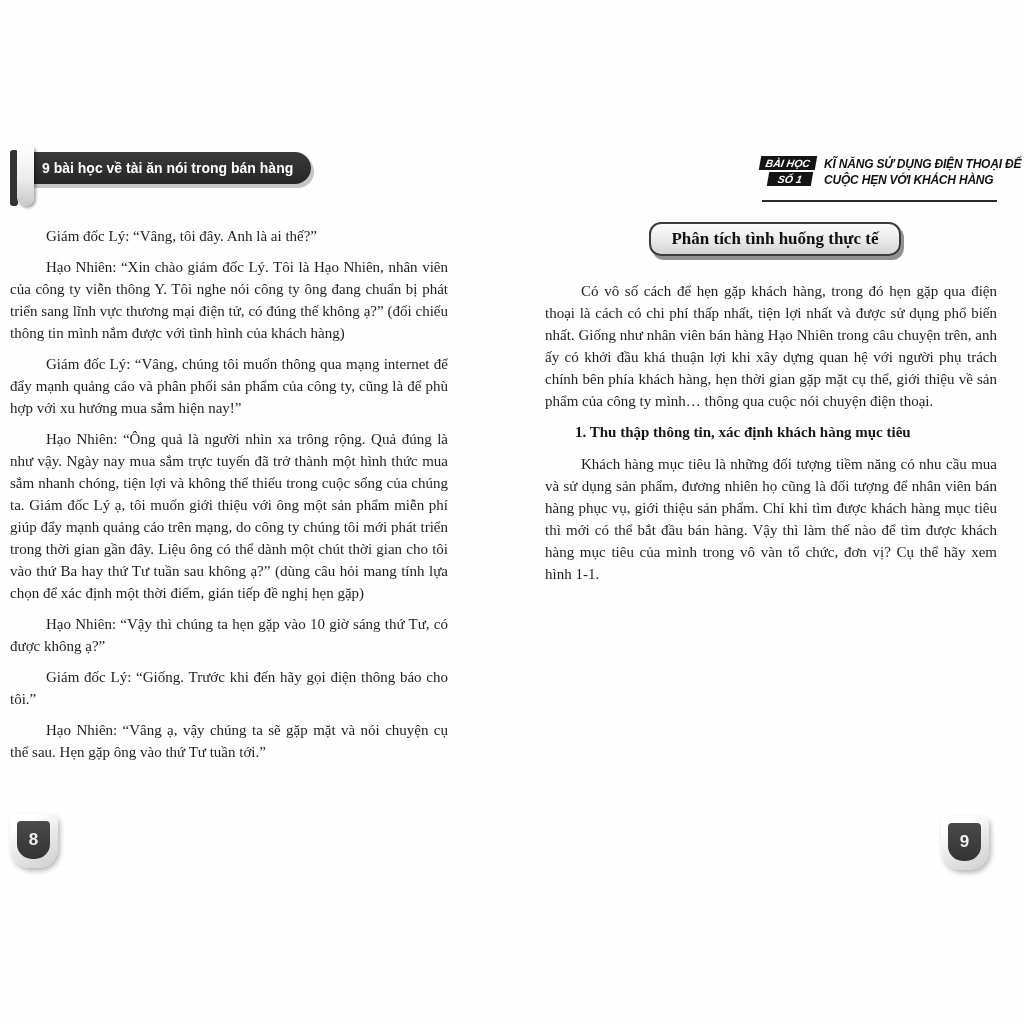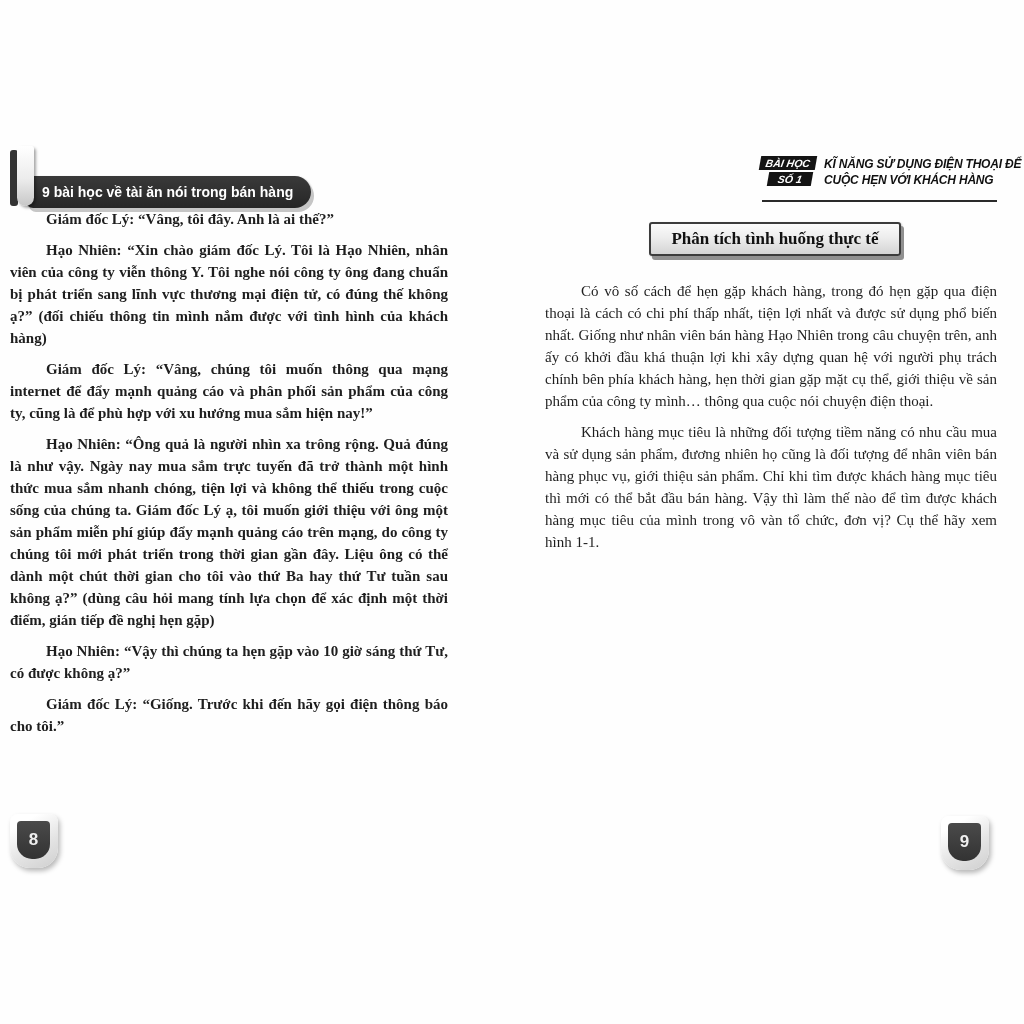--- a/index.html
+++ b/index.html
@@ -6,58 +6,58 @@
   #canvas{
     position:relative;width:1024px;height:1024px;
     background:#fefefe;overflow:hidden;
     font-family:"Liberation Serif", serif;
   }
   
   .left-page{position:absolute;left:8px;top:152px;width:440px;}
   .banner-assembly{position:relative;height:52px;}
   .banner-curl-bar{position:absolute;left:2px;top:-2px;width:8px;height:56px;background:#333;border-radius:3px;}
   .banner-pill{
-    position:absolute;left:18px;top:24px;height:32px;
+    position:absolute;left:18px;top:0;height:32px;
     background:linear-gradient(180deg,#3a3a3a,#262626);
     border-radius:7px 16px 16px 7px;
     box-shadow:3px 4px 0 #c6c6c6, 1px 1px 2px rgba(0,0,0,.3);
     color:#fff;font-family:"Liberation Sans", sans-serif;font-weight:bold;
     font-size:14px;line-height:32px;padding:0 18px 0 16px;white-space:nowrap;
   }
   .banner-curl{
     position:absolute;left:9px;top:-6px;width:17px;height:60px;
     background:linear-gradient(180deg,#ffffff 0%,#ececec 55%,#c7c7c7 100%);
     border-radius:4px 4px 10px 10px;
     box-shadow:2px 2px 3px rgba(0,0,0,.35);
   }
   .body-text p{
     margin:0 0 9px 0;text-align:justify;text-indent:36px;
     font-size:15px;line-height:22px;color:#1e1e1e;
   }
-  .left-body{margin-top:4px;padding-left:2px;font-weight:bold;}
+  .left-body{margin-top:21px;padding-left:2px;}
   
   .right-page{position:absolute;left:545px;top:152px;width:452px;}
   .lesson-header{position:absolute;top:4px;left:215px;display:flex;align-items:flex-start;}
   .lesson-badges{width:56px;flex:none;font-family:"Liberation Sans", sans-serif;}
   .lesson-badge{
     background:#141414;color:#fff;font-style:italic;font-weight:bold;
     font-size:10.5px;line-height:14px;text-align:center;
     padding:0 4px;margin-bottom:2px;transform:skewX(-10deg);
   }
   .lesson-badge.second{width:36px;margin-left:8px;}
   .lesson-titles{
     margin-left:8px;font-family:"Liberation Sans", sans-serif;
     font-style:italic;font-weight:bold;font-size:12px;line-height:16px;
     letter-spacing:-0.2px;color:#101010;white-space:nowrap;
   }
   .lesson-rule{position:absolute;top:48px;left:217px;width:235px;height:2px;background:#2a2a2a;}
   .section-box{
     margin:70px 0 0 104px;width:248px;height:30px;
     display:flex;align-items:center;justify-content:center;
-    border:2px solid #3c3c3c;border-radius:3px;
+    border:2px solid #3c3c3c;border-radius:12px;
     background:linear-gradient(180deg,#fbfbfb 0%,#ededed 45%,#d4d4d4 100%);
     box-shadow:3px 4px 0 #909090, 1px 1px 2px rgba(0,0,0,.25);
     font-weight:bold;font-size:17px;color:#111;
   }
   .right-body{margin-top:24px;}
   .subheading{
     margin:2px 0 10px 0;font-weight:bold;font-size:15px;line-height:22px;
     color:#161616;text-indent:30px;
   }
   
@@ -90,40 +90,42 @@
       <div class="banner-pill">9 bài học về tài ăn nói trong bán hàng</div>
       <div class="banner-curl"></div>
     </div>
     <div class="body-text left-body">
       <p>Giám đốc Lý: “Vâng, tôi đây. Anh là ai thế?”</p>
       <p>Hạo Nhiên: “Xin chào giám đốc Lý. Tôi là Hạo Nhiên, nhân viên của công ty viễn thông Y. Tôi nghe nói công ty ông đang chuẩn bị phát triển sang lĩnh vực thương mại điện tử, có đúng thế không ạ?” (đối chiếu thông tin mình nắm được với tình hình của khách hàng)</p>
       <p>Giám đốc Lý: “Vâng, chúng tôi muốn thông qua mạng internet để đẩy mạnh quảng cáo và phân phối sản phẩm của công ty, cũng là để phù hợp với xu hướng mua sắm hiện nay!”</p>
       <p>Hạo Nhiên: “Ông quả là người nhìn xa trông rộng. Quả đúng là như vậy. Ngày nay mua sắm trực tuyến đã trở thành một hình thức mua sắm nhanh chóng, tiện lợi và không thể thiếu trong cuộc sống của chúng ta. Giám đốc Lý ạ, tôi muốn giới thiệu với ông một sản phẩm miễn phí giúp đẩy mạnh quảng cáo trên mạng, do công ty chúng tôi mới phát triển trong thời gian gần đây. Liệu ông có thể dành một chút thời gian cho tôi vào thứ Ba hay thứ Tư tuần sau không ạ?” (dùng câu hỏi mang tính lựa chọn để xác định một thời điểm, gián tiếp đề nghị hẹn gặp)</p>
       <p>Hạo Nhiên: “Vậy thì chúng ta hẹn gặp vào 10 giờ sáng thứ Tư, có được không ạ?”</p>
       <p>Giám đốc Lý: “Giống. Trước khi đến hãy gọi điện thông báo cho tôi.”</p>
+      <p>Hạo Nhiên: “Vâng ạ, vậy chúng ta sẽ gặp mặt và nói chuyện cụ thể sau. Hẹn gặp ông vào thứ Tư tuần tới.”</p>
     </div>
   </div>
 
   <div class="right-page">
     <div class="lesson-header">
       <div class="lesson-badges">
         <div class="lesson-badge">BÀI HỌC</div>
         <div class="lesson-badge second">SỐ 1</div>
       </div>
       <div class="lesson-titles">
         <div>KĨ NĂNG SỬ DỤNG ĐIỆN THOẠI ĐỂ CÓ ĐƯỢC</div>
         <div>CUỘC HẸN VỚI KHÁCH HÀNG</div>
       </div>
     </div>
     <div class="lesson-rule"></div>
 
     <div class="section-box">Phân tích tình huống thực tế</div>
 
     <div class="body-text right-body">
       <p>Có vô số cách để hẹn gặp khách hàng, trong đó hẹn gặp qua điện thoại là cách có chi phí thấp nhất, tiện lợi nhất và được sử dụng phổ biến nhất. Giống như nhân viên bán hàng Hạo Nhiên trong câu chuyện trên, anh ấy có khởi đầu khá thuận lợi khi xây dựng quan hệ với người phụ trách chính bên phía khách hàng, hẹn thời gian gặp mặt cụ thể, giới thiệu về sản phẩm của công ty mình… thông qua cuộc nói chuyện điện thoại.</p>
+      <div class="subheading">1. Thu thập thông tin, xác định khách hàng mục tiêu</div>
       <p>Khách hàng mục tiêu là những đối tượng tiềm năng có nhu cầu mua và sử dụng sản phẩm, đương nhiên họ cũng là đối tượng để nhân viên bán hàng phục vụ, giới thiệu sản phẩm. Chỉ khi tìm được khách hàng mục tiêu thì mới có thể bắt đầu bán hàng. Vậy thì làm thế nào để tìm được khách hàng mục tiêu của mình trong vô vàn tổ chức, đơn vị? Cụ thể hãy xem hình 1-1.</p>
     </div>
   </div>
 
   <div class="page-badge left">
     <div class="badge-outer"></div>
     <div class="badge-inner">8</div>
   </div>
   <div class="page-badge right">
     <div class="badge-outer"></div>

